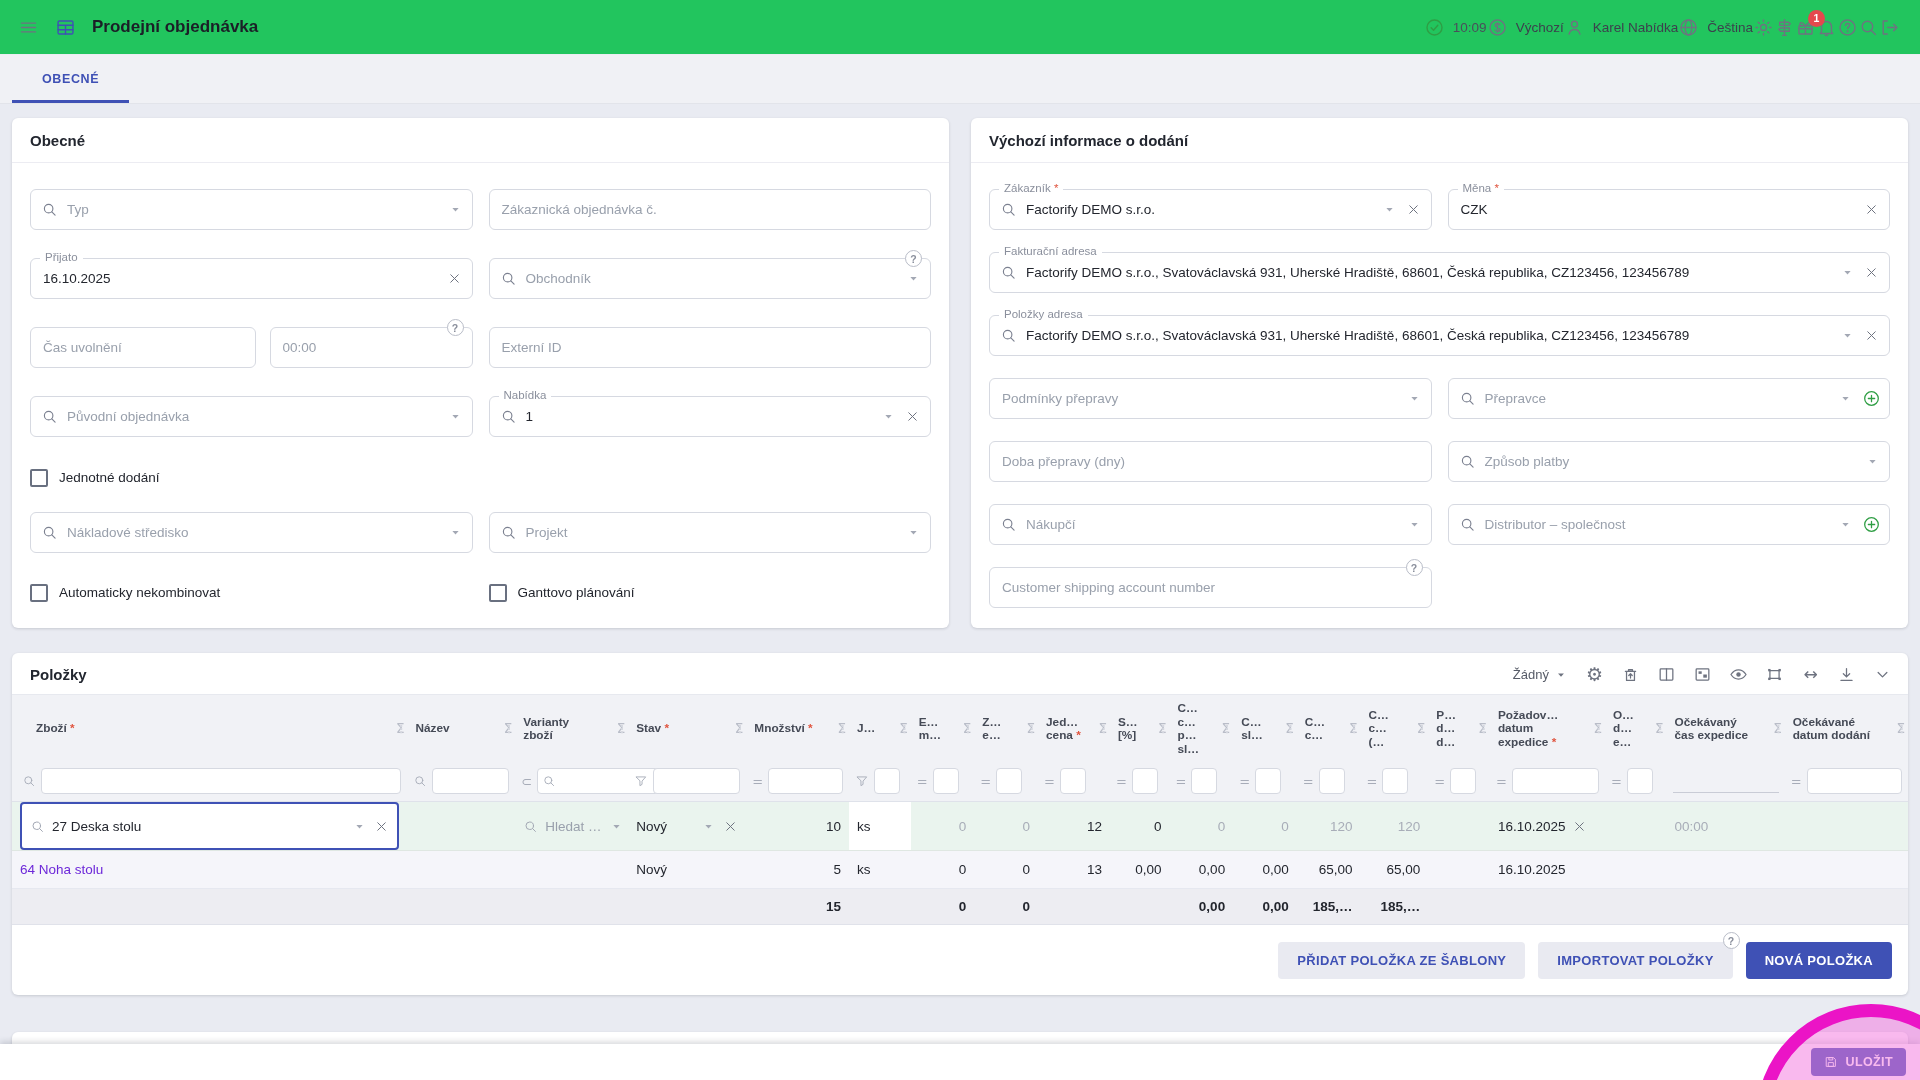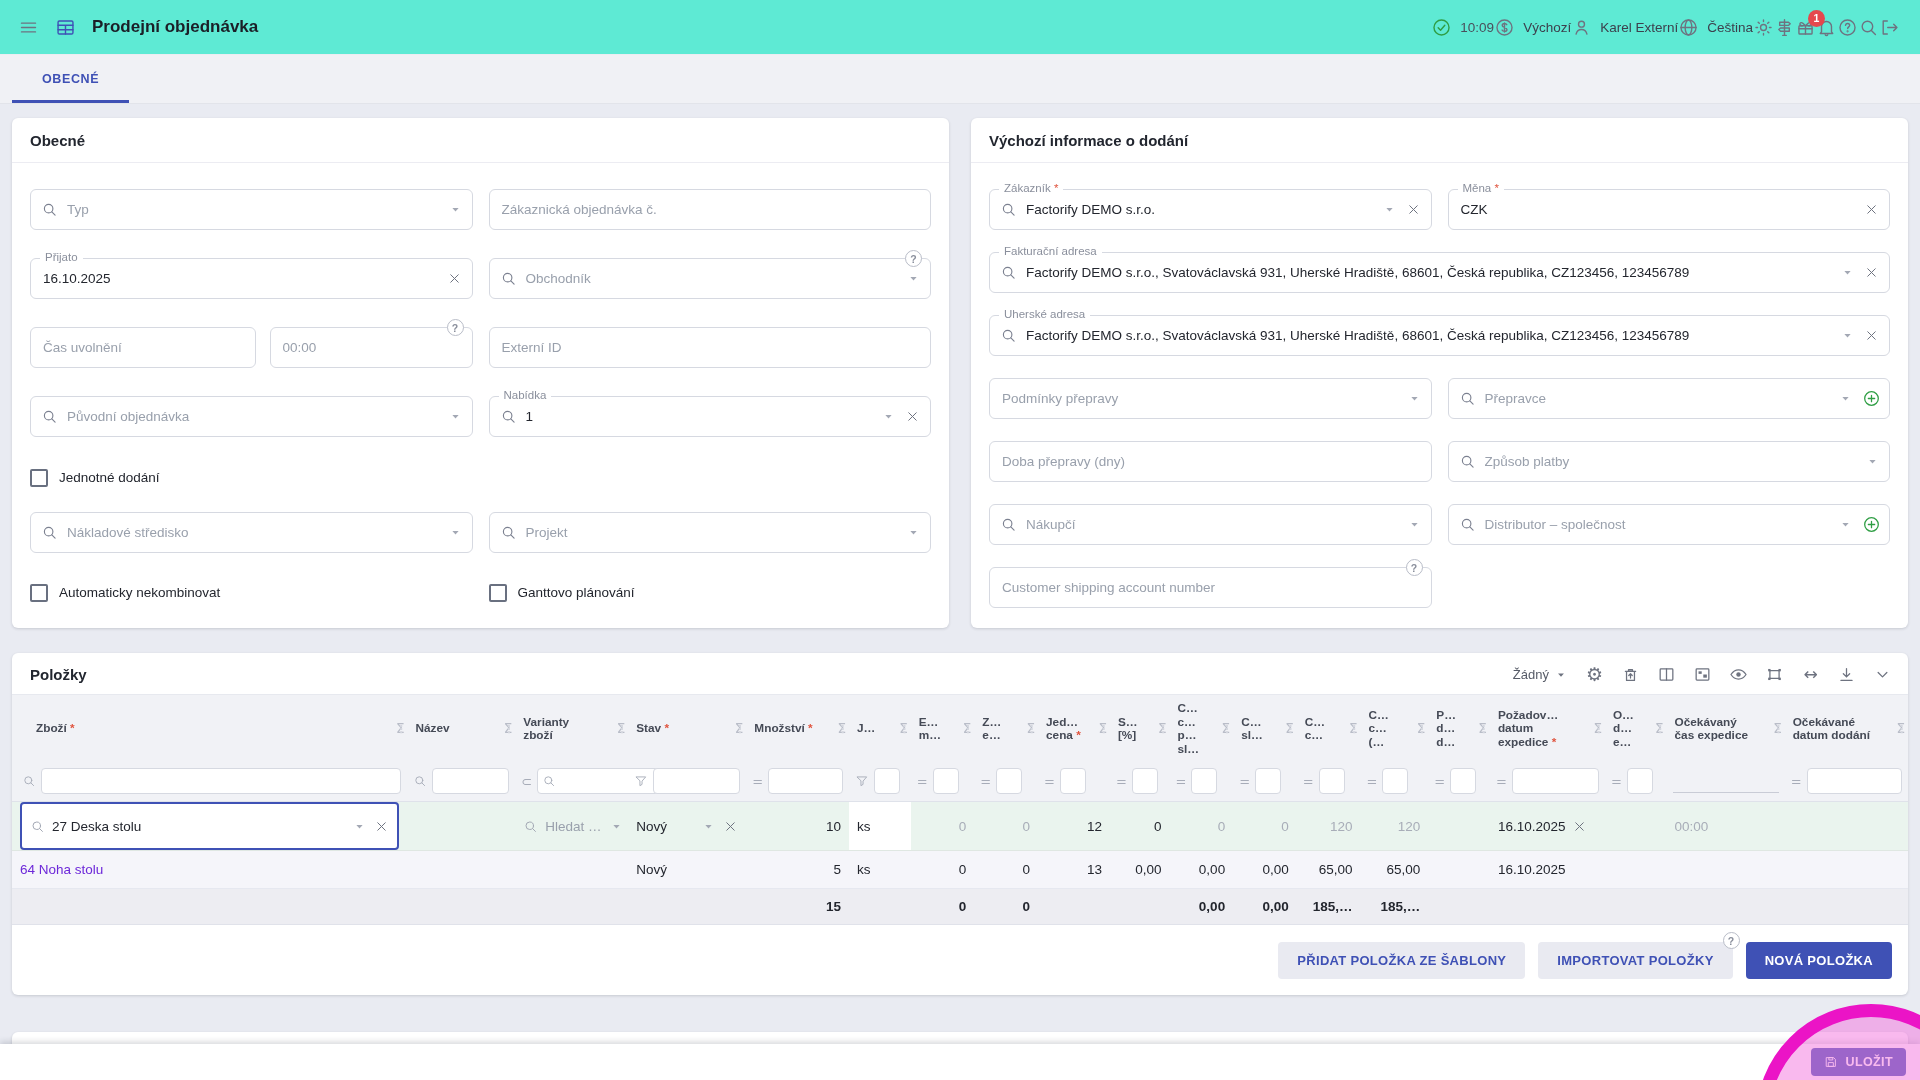--- a/index.html
+++ b/index.html
@@ -1,20 +1,20 @@
 <!DOCTYPE html>
 <html><head>
 <meta charset="utf-8">
 <style>
   * { margin:0; padding:0; box-sizing:border-box; }
   html,body { width:1920px; height:1080px; overflow:hidden;
     font-family:"Liberation Sans","DejaVu Sans",sans-serif; background:#e9ebf2; color:#23262e; }
 
   
-  .topbar { height:55px; background:#5eead4; display:flex; align-items:center;
+  .topbar { height:55px; background:#22c55e; display:flex; align-items:center;
     padding:0 20px 0 18px; border-bottom:1px solid #ecedf2; }
   .tb-left { display:flex; align-items:center; gap:16px; }
   .tb-right { margin-left:auto; display:flex; align-items:center; }
   .icon { display:inline-flex; align-items:center; justify-content:center; color:#6e7380; }
   .icon svg { width:100%; height:100%; }
   .i20 { width:21px; height:21px; }
   .i14 { width:14px; height:14px; }
   .app-icon { color:#3f51b5; }
   .page-title { font-size:17px; font-weight:700; color:#1b1f27; }
   .tb-item { display:flex; align-items:center; gap:8px; cursor:pointer; }
@@ -178,21 +178,21 @@
         </span>
       <span class="tb-text">Výchozí</span>
     </div>
     <div class="tb-item">
       <span class="icon i20">
           <svg viewBox="0 0 24 24" fill="none" stroke="currentColor" stroke-width="1.6" stroke-linecap="round" stroke-linejoin="round">
             <circle cx="12" cy="8.2" r="3.4"></circle>
             <path d="M5.8 19.6c.8-3.4 3.3-5.3 6.2-5.3s5.4 1.9 6.2 5.3"></path>
           </svg>
         </span>
-      <span class="tb-text">Karel Externí</span>
+      <span class="tb-text">Karel Nabídka</span>
     </div>
     <div class="tb-item">
       <span class="icon i20">
           <svg viewBox="0 0 24 24" fill="none" stroke="currentColor" stroke-width="1.6" stroke-linecap="round" stroke-linejoin="round">
             <circle cx="12" cy="12" r="8.6"></circle>
             <ellipse cx="12" cy="12" rx="3.8" ry="8.6"></ellipse>
             <path d="M3.4 12h17.2"></path>
           </svg>
         </span>
       <span class="tb-text">Čeština</span>
@@ -440,21 +440,21 @@
               </svg>
             </span>
           <span class="icon f-clear">
               <svg viewBox="0 0 24 24" fill="none" stroke="currentColor" stroke-width="1.6" stroke-linecap="round" stroke-linejoin="round">
                 <path d="M6 6l12 12M18 6L6 18"></path>
               </svg>
             </span>
         </div>
 
         <div class="field with-search span2">
-          <span class="f-label"><span>Uherské adresa</span></span>
+          <span class="f-label"><span>Položky adresa</span></span>
           <span class="icon f-search">
               <svg viewBox="0 0 24 24" fill="none" stroke="currentColor" stroke-width="1.6" stroke-linecap="round" stroke-linejoin="round">
                 <circle cx="10.8" cy="10.8" r="6"></circle>
                 <path d="M15.3 15.3l4.6 4.6"></path>
               </svg>
             </span>
           <input value="Factorify DEMO s.r.o., Svatováclavská 931, Uherské Hradiště, 68601, Česká republika, CZ123456, 123456789" style="">
           <span class="icon f-caret">
               <svg viewBox="0 0 24 24" fill="currentColor">
                 <path d="M7 9.5l5 5.5 5-5.5z"></path>

